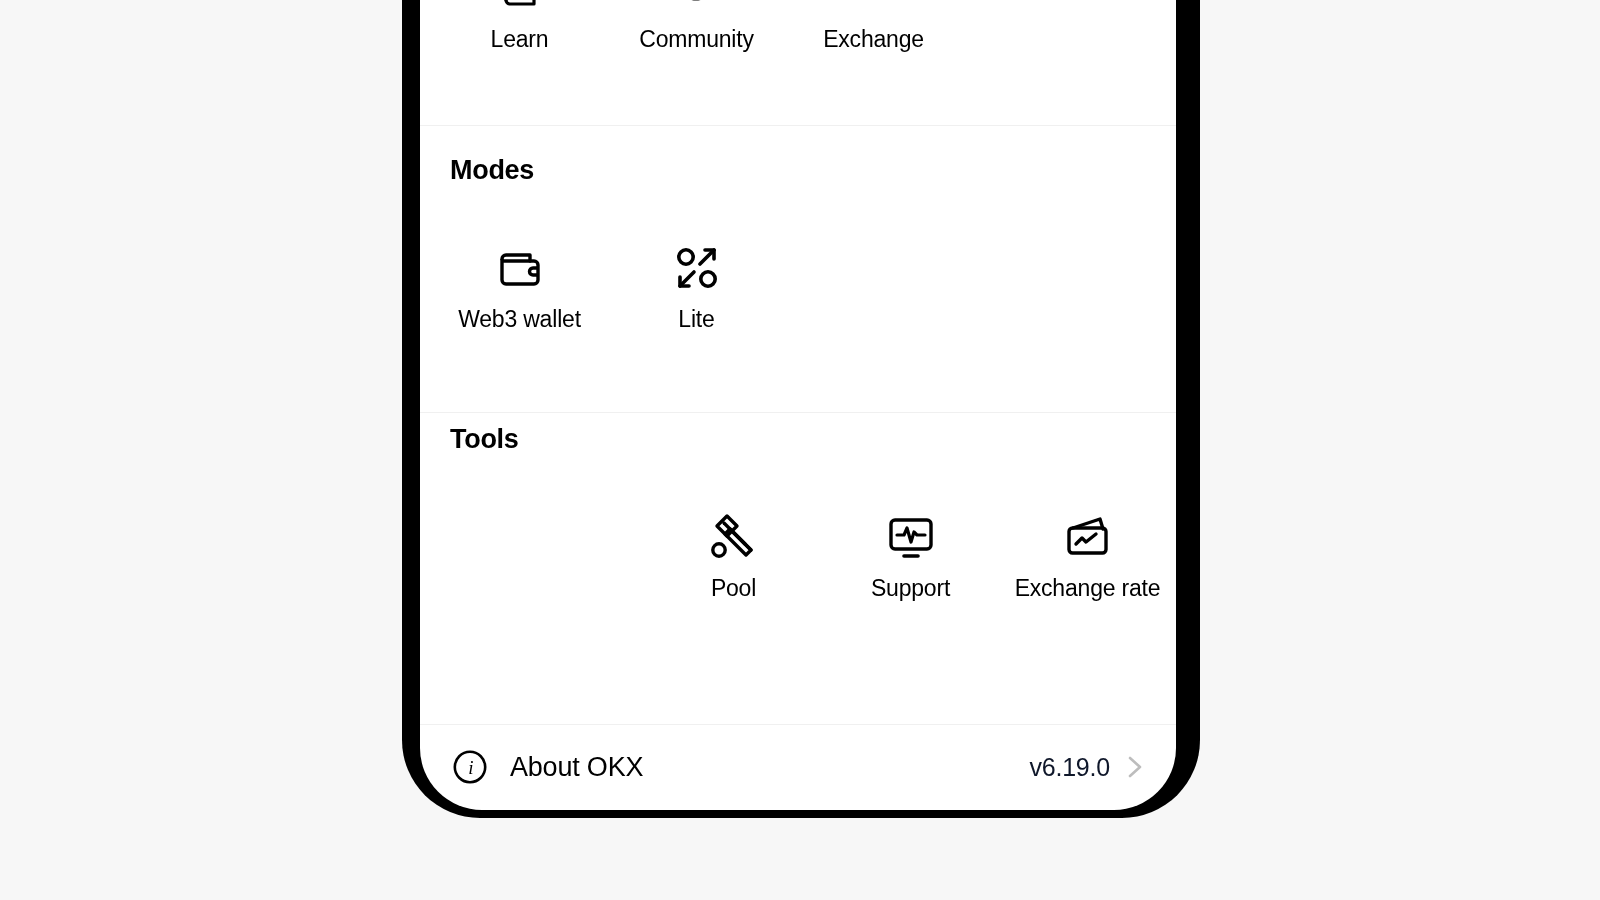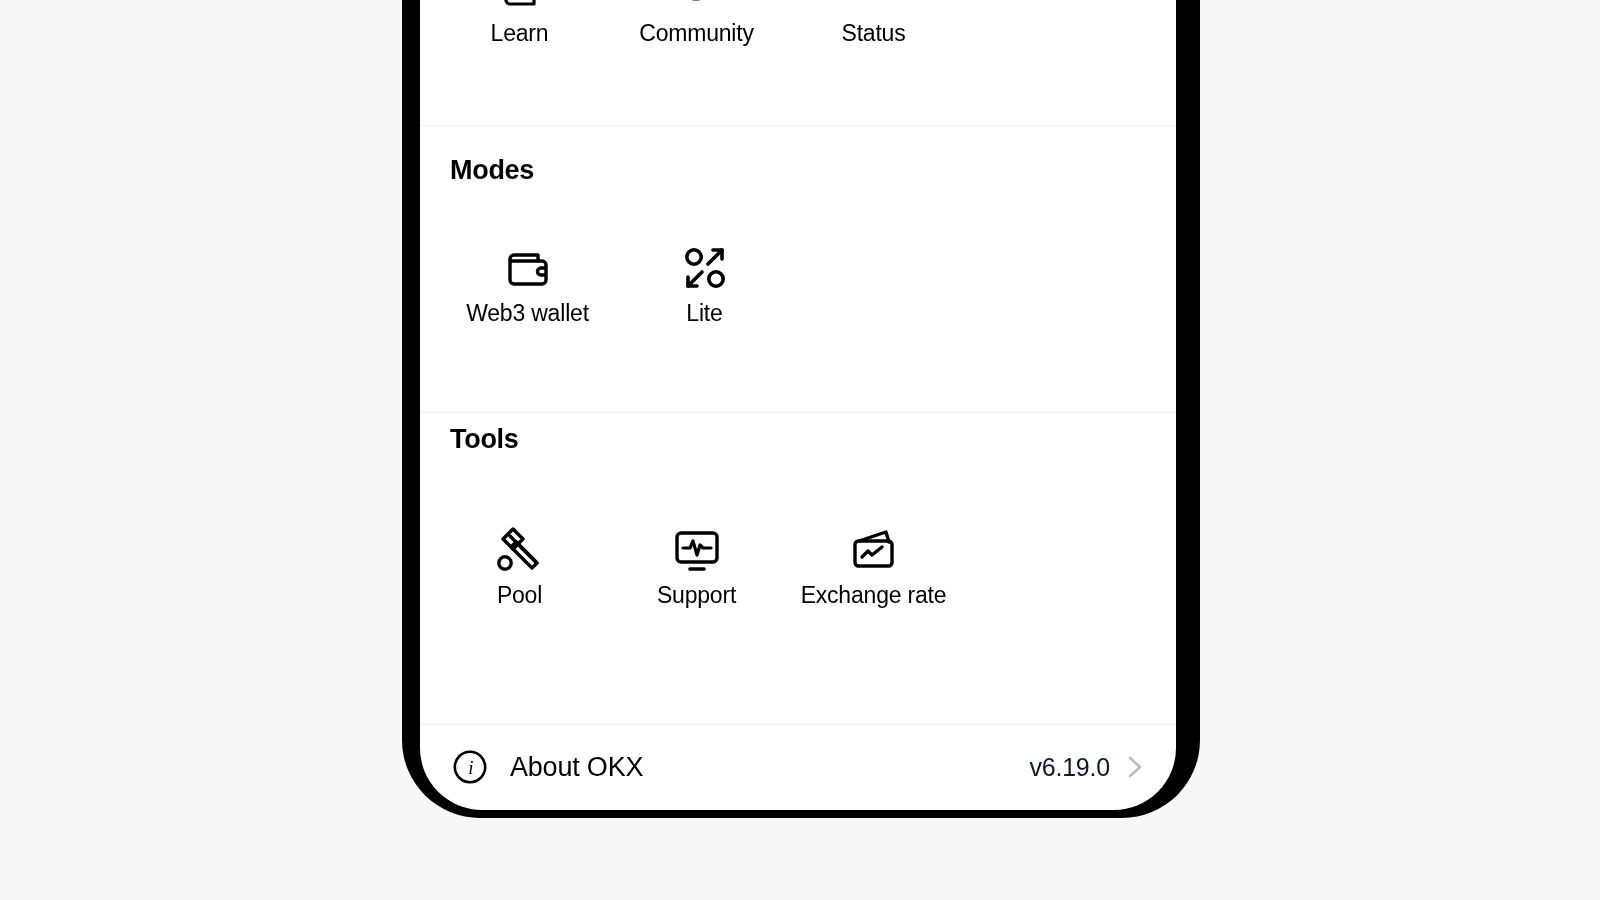--- a/index.html
+++ b/index.html
@@ -97,21 +97,21 @@
   .item-icon {
     width: 56px;
     height: 56px;
     display: flex;
     align-items: center;
     justify-content: center;
   }
   .item-icon svg { display: block; }
 
   .item-label {
-    margin-top: 6px;
+    margin-top: 12px;
     font-size: 23px;
     color: #000000;
     letter-spacing: -0.2px;
     white-space: nowrap;
     text-align: center;
     line-height: 1;
   }
 
   
   .top-row {
@@ -200,32 +200,32 @@
 
           <div class="grid-item">
             <span class="item-icon">
               <svg width="56" height="56" viewBox="0 0 56 56" fill="none">
                 <path d="M11 26 L11 16 C11 11.6 14.6 8 19 8 L21 8" stroke="#000" stroke-width="3.2" stroke-linecap="round" fill="none"></path>
                 <path d="M45 26 L45 16 C45 11.6 41.4 8 37 8 L35 8" stroke="#000" stroke-width="3.2" stroke-linecap="round" fill="none"></path>
                 <rect x="6" y="18" width="11" height="16" rx="3" stroke="#000" stroke-width="3.2" fill="none"></rect>
                 <path d="M39 18 L50 18 L50 34 L45 34 C42 34 39 31.5 39 28 Z" stroke="#000" stroke-width="3.2" stroke-linejoin="round" fill="none"></path>
               </svg>
             </span>
-            <span class="item-label">Status</span>
+            <span class="item-label">Exchange</span>
           </div>
 
         </div>
       </div>
 
       <div class="divider" style="top:125px;"></div>
 
       <div class="section">
         <div class="section-title" style="top:155px;">Modes</div>
 
-        <div class="grid" style="top:240px;padding-left:8px;">
+        <div class="grid" style="top:240px;">
 
           <div class="grid-item first">
             <span class="item-icon">
               <svg width="56" height="56" viewBox="0 0 56 56" fill="none">
                 <path d="M10 19 C10 16.8 11.8 15 14 15 L38 15 L38 21" stroke="#000" stroke-width="3.4" stroke-linecap="round" stroke-linejoin="round" fill="none"></path>
                 <path d="M10 19 L10 40 C10 42.2 11.8 44 14 44 L42 44 C44.2 44 46 42.2 46 40 L46 25 C46 22.8 44.2 21 42 21 L10 21" stroke="#000" stroke-width="3.4" stroke-linejoin="round" fill="none"></path>
                 <path d="M46 28 L41 28 C39 28 37.5 29.6 37.5 31.6 C37.5 33.6 39 35 41 35 L46 35" stroke="#000" stroke-width="3.4" stroke-linejoin="round" fill="none"></path>
               </svg>
             </span>
             <span class="item-label">Web3 wallet</span>
@@ -246,21 +246,21 @@
           </div>
 
         </div>
       </div>
 
       <div class="divider" style="top:412px;"></div>
 
       <div class="section">
         <div class="section-title" style="top:424px;">Tools</div>
 
-        <div class="grid" style="top:522px;">
+        <div class="grid" style="top:509px;justify-content:flex-end;">
 
           <div class="grid-item first">
             <span class="item-icon">
               <svg width="56" height="56" viewBox="0 0 56 56" fill="none">
                 <path d="M11 17 L21 7 L31 17 L21 27 Z" stroke="#000" stroke-width="3.4" stroke-linejoin="round" fill="none"></path>
                 <path d="M24 20 L45 41" stroke="#000" stroke-width="3.4" stroke-linecap="round" fill="none"></path>
                 <path d="M18 14 L39 35" stroke="#000" stroke-width="3.4" stroke-linecap="round" fill="none"></path>
                 <path d="M24 20 L45 41 L40 46 L19 25 Z" stroke="#000" stroke-width="3.4" stroke-linejoin="round" fill="none"></path>
                 <circle cx="13" cy="41" r="6.2" stroke="#000" stroke-width="3.4" fill="none"></circle>
               </svg>

